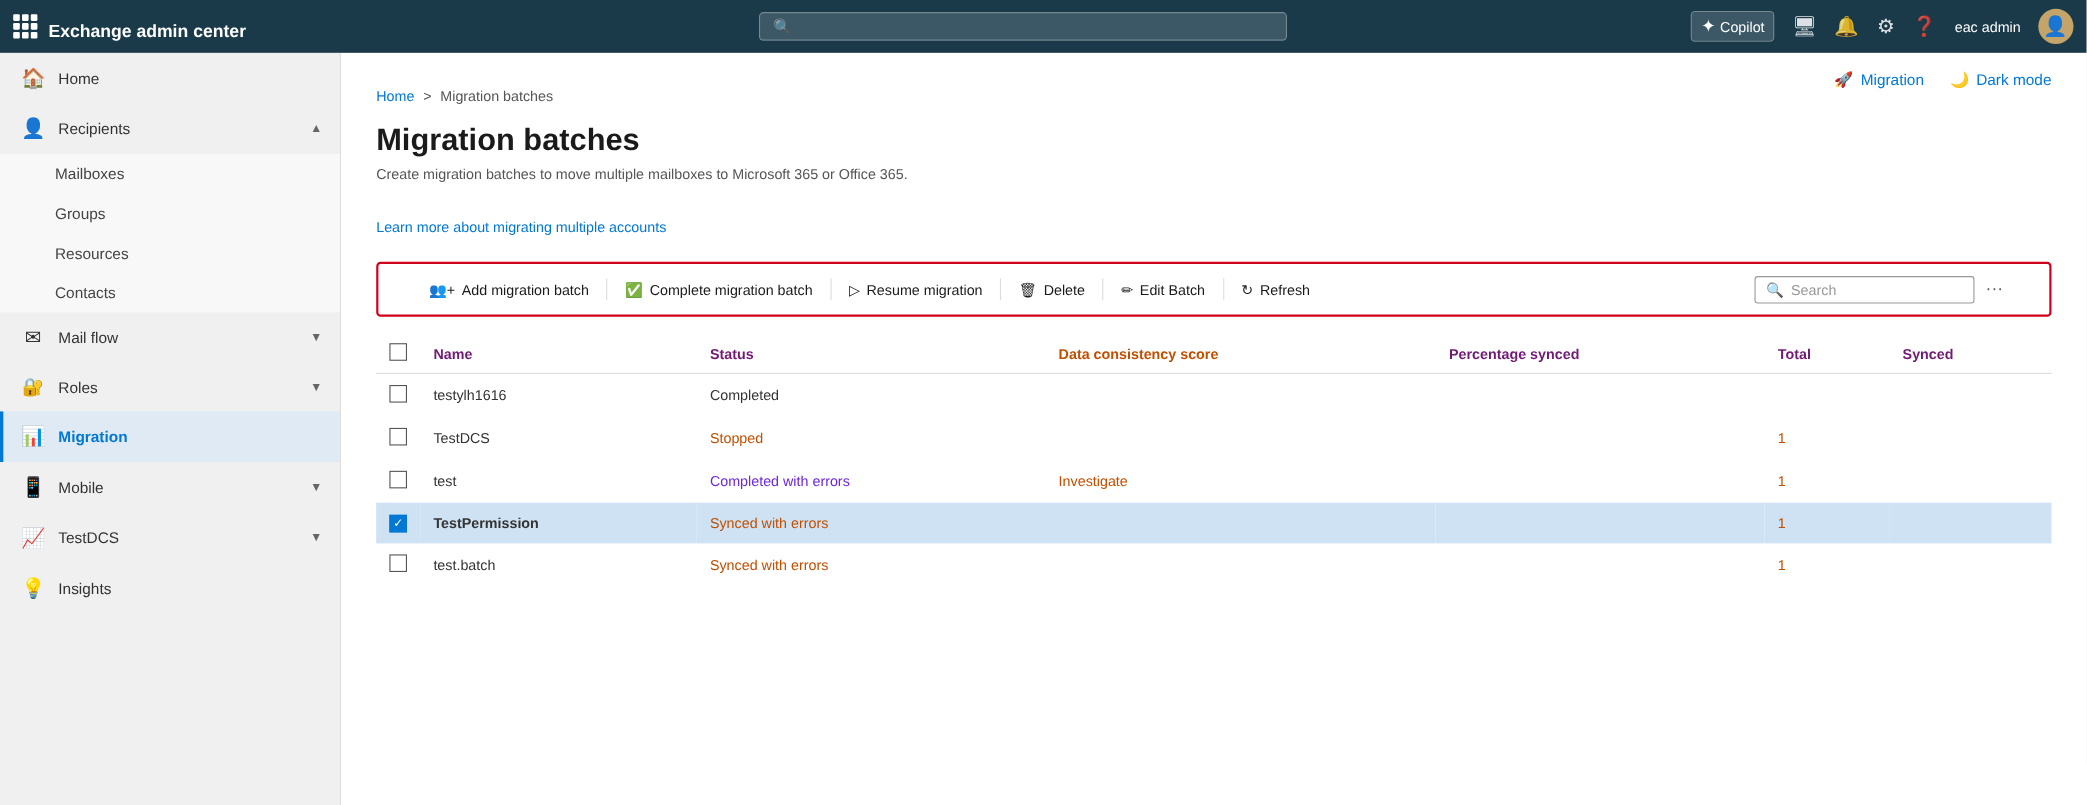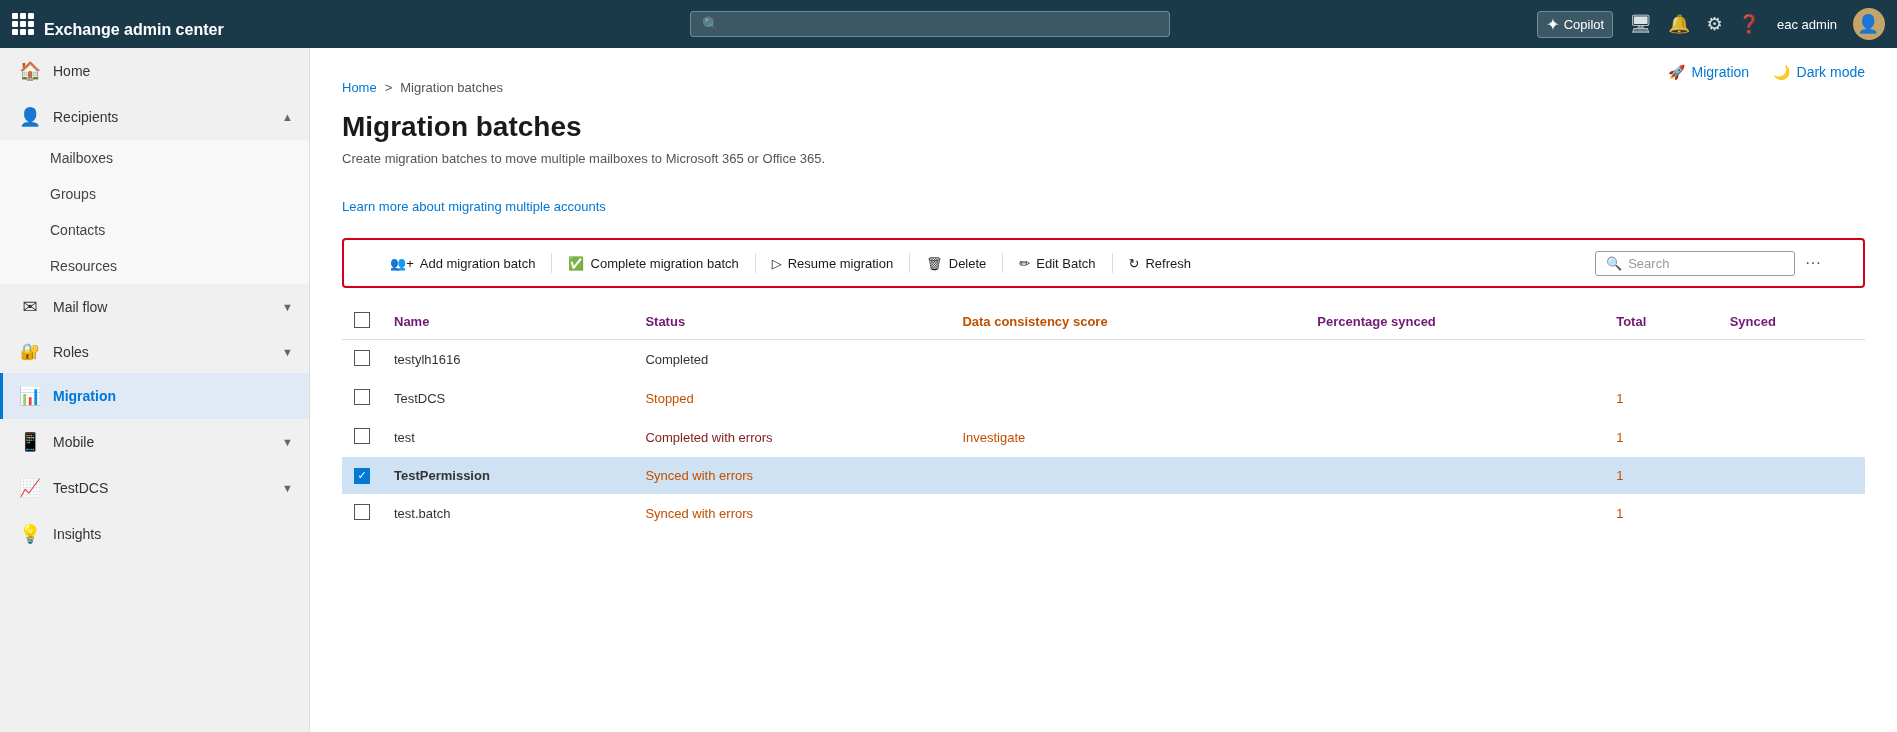--- a/index.html
+++ b/index.html
@@ -289,22 +289,22 @@
     </div>
 
     <div class="sidebar-item">
       <span class="icon">👤</span>
       <span class="label">Recipients</span>
       <span class="chevron">▲</span>
     </div>
     <div class="sidebar-sub">
       <div class="sidebar-sub-item">Mailboxes</div>
       <div class="sidebar-sub-item">Groups</div>
+      <div class="sidebar-sub-item">Resources</div>
       <div class="sidebar-sub-item">Contacts</div>
-      <div class="sidebar-sub-item">Resources</div>
     </div>
 
     <div class="sidebar-item">
       <span class="icon">✉</span>
       <span class="label">Mail flow</span>
       <span class="chevron">▼</span>
     </div>
 
     <div class="sidebar-item">
       <span class="icon" style="font-size:16px;">🔐</span>
@@ -427,21 +427,21 @@
               <td>TestDCS</td>
               <td style="color: rgb(192, 80, 0);">Stopped</td>
               <td></td>
               <td></td>
               <td style="color: rgb(192, 80, 0);">1</td>
               <td></td>
             </tr>
             <tr>
               <td class="checkbox-cell"><div class="cb"></div></td>
               <td>test</td>
-              <td style="color: #7f1d1d;">Completed with errors</td>
+              <td style="color: #6d28d9;">Completed with errors</td>
               <td><a style="color:#c05000;cursor:pointer;">Investigate</a></td>
               <td></td>
               <td style="color: rgb(192, 80, 0);">1</td>
               <td></td>
             </tr>
             <tr class="selected-row">
               <td class="checkbox-cell"><div class="cb checked">✓</div></td>
               <td style="font-weight: 600;">TestPermission</td>
               <td style="color: rgb(192, 80, 0);">Synced with errors</td>
               <td></td>

